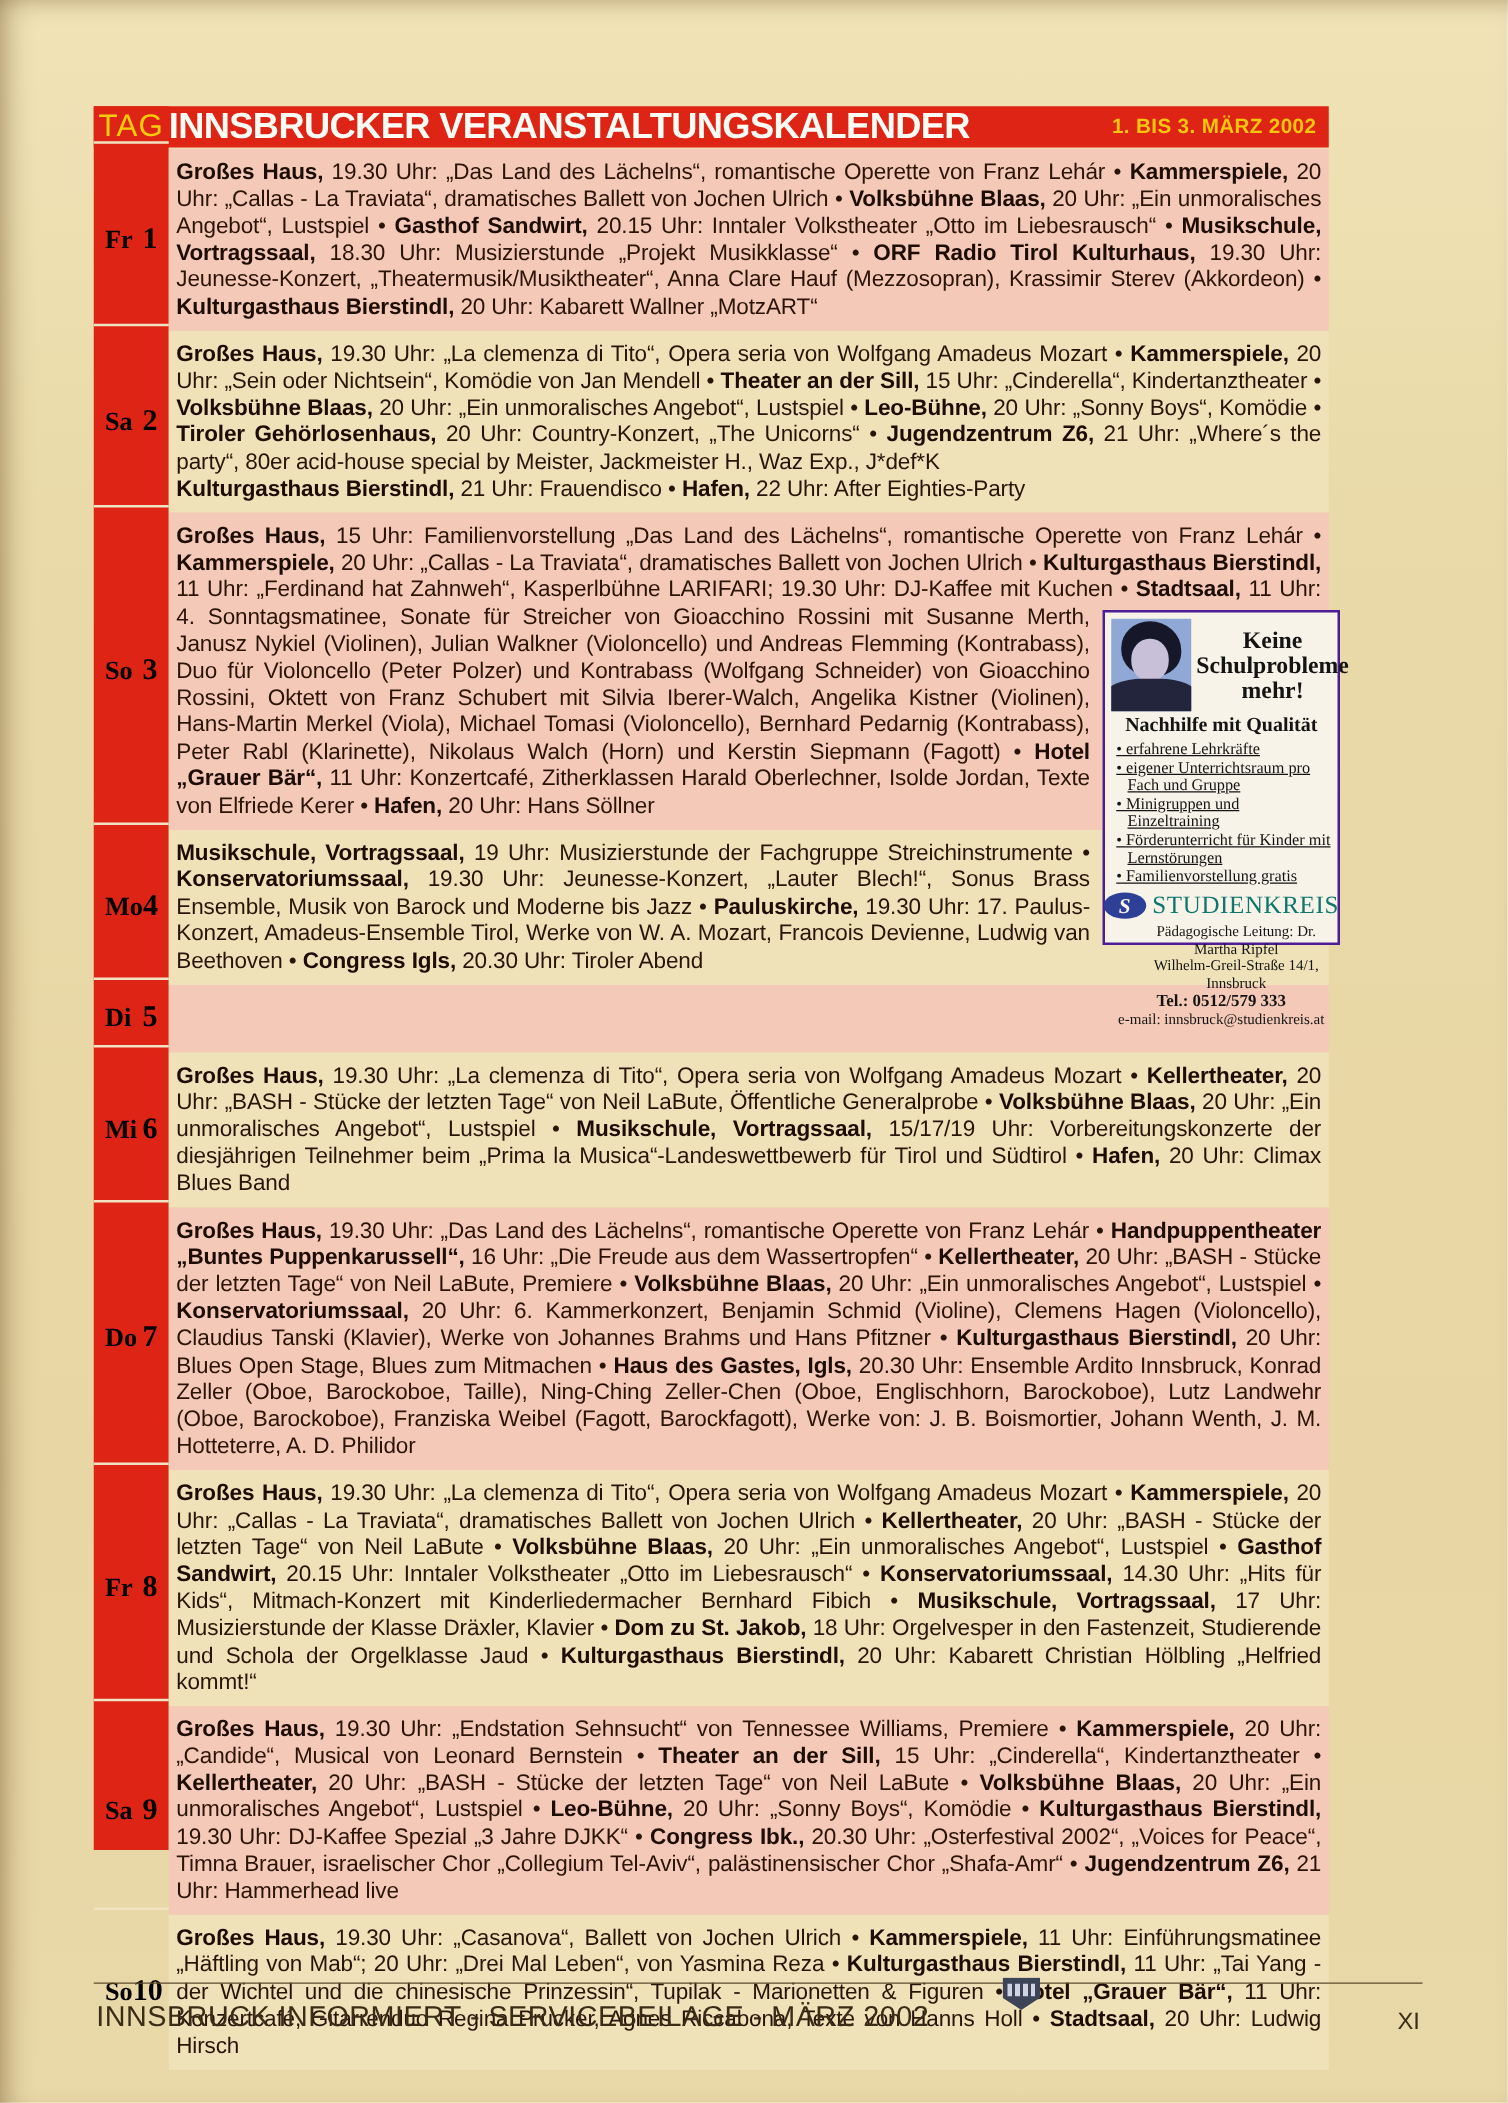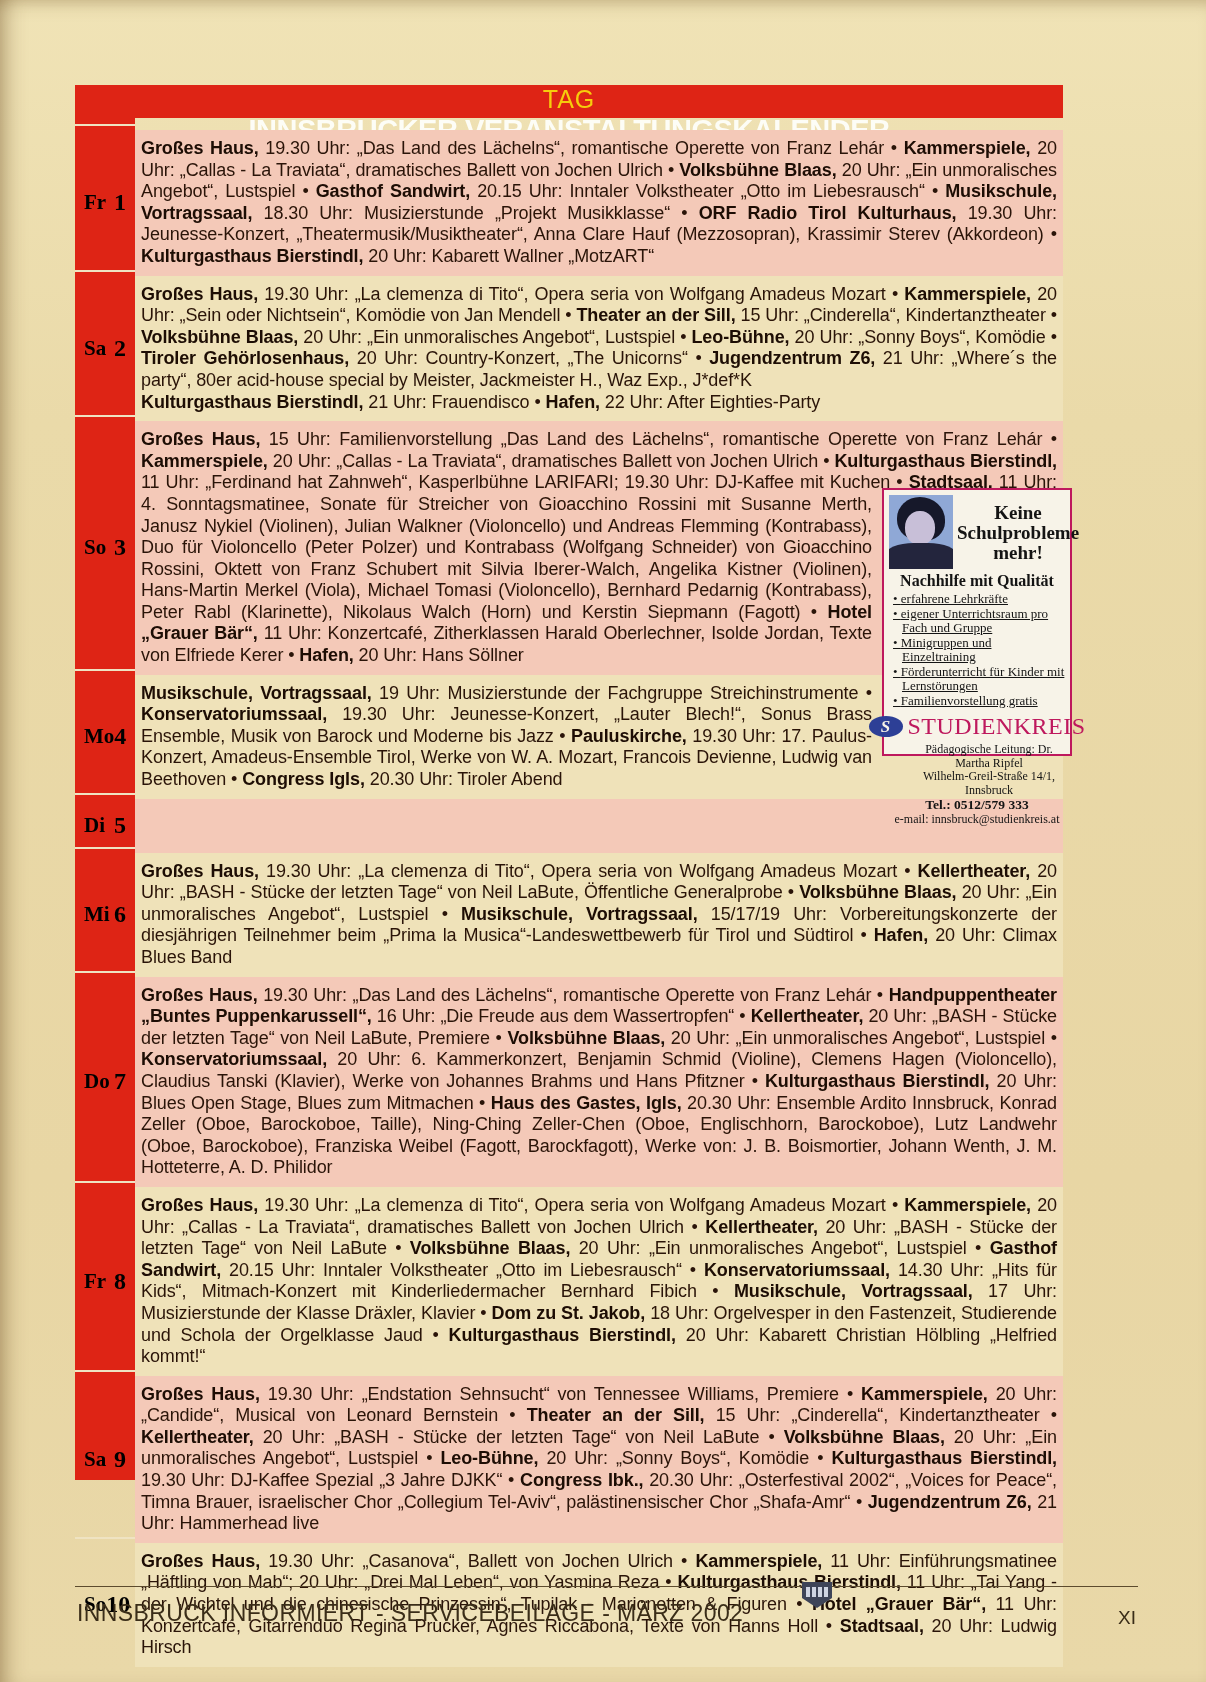--- a/index.html
+++ b/index.html
@@ -5,22 +5,22 @@
   html,body{margin:0;padding:0;}
   body{
     width:1206px;height:1682px;position:relative;overflow:hidden;
     background:linear-gradient(180deg,#f0e3b6 0%,#eadaa9 25%,#e8d6a4 70%,#e9d8a8 100%);
     font-family:"Liberation Sans",sans-serif;
     box-shadow:inset 18px 0 22px -14px rgba(90,60,20,.45), inset 0 14px 18px -12px rgba(120,90,40,.35);
   }
   .calendar{position:absolute;left:75px;top:85px;width:988px;}
   .red-col{position:absolute;left:0;top:0;width:60px;height:1395px;background:#de2415;}
   .header-bar{
-    position:relative;height:33px;background:#de2415;margin-bottom:12px;
-    display:flex;align-items:center;color:#fff;flex-direction:column;
+    position:relative;height:33px;background:#de2415;margin-bottom:1px;
+    display:flex;align-items:center;color:#fff;
   }
   .tag-label{width:60px;text-align:center;color:#f6cd0c;font-size:25px;letter-spacing:1px;}
   .cal-title{flex:1;text-align:left;font-weight:bold;font-size:29px;letter-spacing:-.5px;color:#fdfdf6;white-space:nowrap;}
   .cal-range{color:#f6c50d;font-size:16.5px;font-weight:bold;padding-right:10px;white-space:nowrap;letter-spacing:.3px;}
   .row{position:relative;margin-left:60px;padding:8px 6px;box-sizing:border-box;}
   .row::before{content:'';position:absolute;left:-60px;top:-6px;width:60px;height:2px;background:#efe3c2;}
   .row.pink{background:#f4c9b8;}
   .row.cream{background:#efe2b9;}
   .day-label{
     position:absolute;left:-60px;top:0;bottom:0;width:60px;box-sizing:border-box;
@@ -30,36 +30,36 @@
   .day-abbr{font-size:21px;}
   .day-num{font-size:24px;}
   .events{margin:0;text-align:justify;color:#2a1408;font-size:18px;line-height:21.6px;letter-spacing:-.1px;}
   .events b{color:#1d0d04;}
   .sp1{float:right;width:0;height:80px;}
   .sp2{float:right;clear:right;width:185px;height:150px;}
   .sp3{float:right;width:185px;height:96px;}
   
   .ad{
     position:absolute;left:807px;top:403px;width:190px;height:268px;box-sizing:border-box;
-    background:#f7f3e8;border:2px solid #be185d;padding:5px 5px 4px 5px;
+    background:#f7f3e8;border:2px solid #4c1d95;padding:5px 5px 4px 5px;
     font-family:"Liberation Serif",serif;color:#141414;z-index:5;
   }
   .ad-top{display:flex;gap:4px;}
   .ad-photo{width:64px;height:74px;background:#8fa8d6;position:relative;overflow:hidden;flex:none;}
   .ad-photo .hair{position:absolute;left:8px;top:2px;width:48px;height:44px;border-radius:50% 55% 45% 50%;background:#16182a;}
   .ad-photo .face{position:absolute;left:16px;top:16px;width:30px;height:34px;border-radius:48%;background:#c8bfd8;}
   .ad-photo .torso{position:absolute;left:-4px;top:48px;width:72px;height:30px;border-radius:40% 40% 0 0;background:#23253d;}
   .ad-headline{flex:1;text-align:center;font-weight:bold;font-size:19px;line-height:20px;padding-top:8px;}
   .ad-sub{text-align:center;font-weight:bold;font-size:16px;margin:3px 0 2px;}
   .ad-bullets{margin:0;padding:0 0 0 4px;list-style:none;font-size:13px;line-height:14.5px;}
   .ad-bullets li{padding-left:9px;text-indent:-9px;text-decoration:underline;}
   .ad-bullets li::before{content:'• ';}
   .ad-brand-row{display:flex;align-items:center;justify-content:center;gap:5px;margin:5px 0 3px;}
   .ad-logo{width:34px;height:21px;border-radius:50%;background:#2d3f96;color:#f7f3e8;display:flex;align-items:center;justify-content:center;font-style:italic;font-weight:bold;font-size:17px;line-height:1;flex:none;}
-  .ad-brand{font-size:24px;letter-spacing:.5px;color:#be185d;}
+  .ad-brand{font-size:20px;letter-spacing:.5px;color:#0f766e;}
   .ad-lines{text-align:center;font-size:12px;line-height:13.5px;margin-left:24px;}
   .ad-tel{text-align:center;font-size:13.5px;font-weight:bold;line-height:15px;}
   .ad-mail{text-align:center;font-size:12px;line-height:14px;}
   
   .foot-rule{position:absolute;left:75px;top:1586px;width:1063px;height:1px;background:#5c4b2e;}
   .footer-text{position:absolute;left:77px;top:1600px;font-size:23px;color:#3a2d18;letter-spacing:.4px;}
   .crest{position:absolute;left:802px;top:1582px;width:30px;height:30px;}
   .crest .shield{width:30px;height:26px;background:#3e4458;clip-path:polygon(0 0,100% 0,100% 62%,50% 100%,0 62%);position:relative;}
   .crest .shield::before{content:'';position:absolute;left:4px;top:5px;width:22px;height:10px;
     background:linear-gradient(90deg,#cfd4e2 0 18%,#3e4458 18% 28%,#cfd4e2 28% 46%,#3e4458 46% 56%,#cfd4e2 56% 74%,#3e4458 74% 84%,#cfd4e2 84% 100%);}

